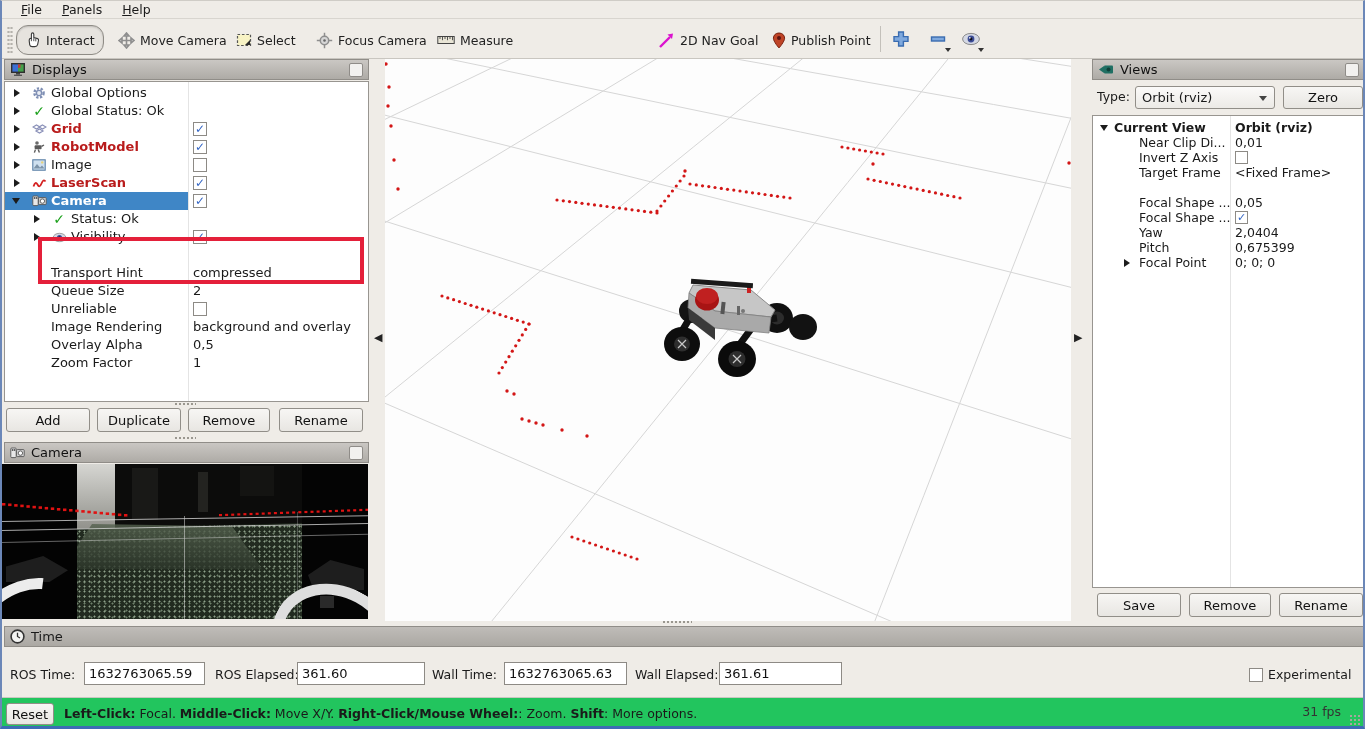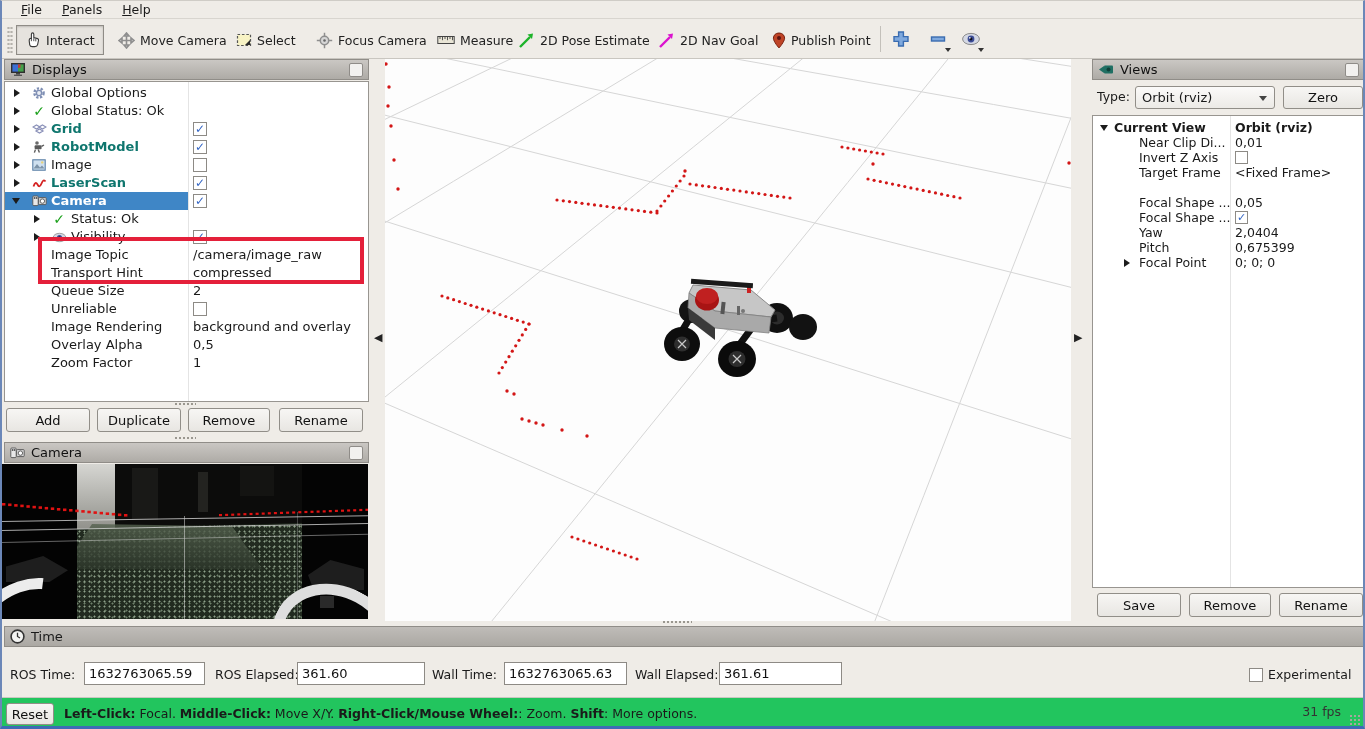--- a/index.html
+++ b/index.html
@@ -15,21 +15,21 @@
   
   .menubar{position:absolute;left:0;top:0;width:100%;height:18px;background:#efece7;
     border-bottom:1px solid #d8d5cf;display:flex;align-items:center;gap:2px;padding-left:10px;font-size:12.5px;}
   .menu-item{padding:1px 9px;cursor:default;}
   .menu-item .u{text-decoration:underline;}
   .toolbar{position:absolute;left:0;top:19px;width:100%;height:39px;background:#efece7;
     border-bottom:1px solid #c9c6c0;}
   .tb-handle{position:absolute;left:5px;top:6px;width:6px;height:28px;
     background-image:radial-gradient(circle,#b5b2ac 1px,transparent 1.3px);background-size:3px 4px;}
   .tool-btn{position:absolute;top:5px;height:30px;display:flex;align-items:center;gap:5px;
-    padding:0 8px;font-size:12.5px;color:#222;border-radius:0;cursor:default;}
+    padding:0 8px;font-size:12.5px;color:#222;border-radius:12px;cursor:default;}
   .tool-btn.pressed{background:#e6e3de;border:1px solid #8f8c86;box-shadow:inset 0 1px 2px rgba(0,0,0,.18);}
   .tb-sep{position:absolute;left:878px;top:6px;width:1px;height:26px;background:#c3c0ba;}
   .tb-mini{position:absolute;top:8px;width:26px;height:22px;display:flex;align-items:center;justify-content:center;}
   .caret{position:absolute;right:0;bottom:-2px;width:0;height:0;border-left:3px solid transparent;border-right:3px solid transparent;border-top:4px solid #333;}
   
   .panel-header{position:absolute;height:21px;background:linear-gradient(#cac7c3,#aeaba6);
     border:1px solid #908d88;display:flex;align-items:center;gap:6px;padding:0 5px;font-size:13px;color:#111;}
   .float-box{position:absolute;right:5px;top:3px;width:14px;height:14px;background:#f2f1ef;border:1px solid #8f8c88;border-radius:2px;}
   .btn{position:absolute;height:24px;background:linear-gradient(#f7f6f4,#e8e6e2);
     border:1px solid #918e88;border-radius:3px;font-size:13px;color:#111;
@@ -39,21 +39,21 @@
   .dtree{position:absolute;left:2px;top:80px;width:365px;height:321px;background:#fff;border:1px solid #989590;overflow:hidden;}
   .dcol-sep{position:absolute;left:183px;top:0;width:1px;height:100%;background:#e4e4e4;}
   .drow{position:absolute;left:0;width:100%;height:18px;font-size:13px;}
   .drow .exp{position:absolute;top:5px;}
   .exp-r{width:0;height:0;border-left:6px solid #1c1c1c;border-top:4px solid transparent;border-bottom:4px solid transparent;}
   .exp-d{width:0;height:0;border-top:6px solid #1c1c1c;border-left:4px solid transparent;border-right:4px solid transparent;margin-top:1px;}
   .ticon{position:absolute;top:1px;width:16px;height:16px;display:flex;align-items:center;justify-content:center;}
   .glyph-check{color:#1da11d;font-weight:bold;font-size:14px;}
   .dlabel{position:absolute;top:1px;white-space:nowrap;}
   .dvalue{position:absolute;left:188px;top:1px;white-space:nowrap;}
-  .name-blue{color:#0f766e;font-weight:bold;}
+  .name-blue{color:#b91c1c;font-weight:bold;}
   .selbg{position:absolute;left:0;top:0;width:183px;height:18px;background:#3f86c6;}
   .sel-label{color:#fff;font-weight:bold;}
   .cb{position:absolute;left:188px;top:2px;width:14px;height:14px;background:#fff;border:1px solid #8d8a85;
     font-size:12px;line-height:12px;text-align:center;color:#3566c4;font-weight:bold;}
   .cb.checked::after{content:"✓";}
   .annotation-box{position:absolute;left:36px;top:236px;width:326px;height:47px;border:4px solid #e4203a;z-index:6;}
   .dots-h{position:absolute;width:22px;height:4px;background-image:radial-gradient(circle,#9a978f 1px,transparent 1.2px);background-size:4px 4px;}
   
   .camfeed{position:absolute;left:0px;top:463px;width:366px;height:155px;background:#050505;overflow:hidden;}
   .cf-corridor{position:absolute;left:112px;top:0;width:190px;height:68px;background:#0c0c0b;}
@@ -171,29 +171,20 @@
     <div class="tool-btn" style="left:427px;">
       <span>
           <svg width="18" height="12" viewBox="0 0 18 12">
             <rect x="0.8" y="2.5" width="16.4" height="7" fill="#e9e5d6" stroke="#444" stroke-width="1"></rect>
             <path d="M3 2.5 V5 M5.5 2.5 V6.2 M8 2.5 V5 M10.5 2.5 V6.2 M13 2.5 V5 M15.5 2.5 V6.2" stroke="#444" stroke-width="0.9"></path>
           </svg>
         </span>
       <span>Measure</span>
     </div>
 
-    <div class="tool-btn" style="left:508px;">
-      <span>
-          <svg width="17" height="17" viewBox="0 0 17 17">
-            <path d="M2 15 L12 5" stroke="#1db32a" stroke-width="2.4"></path>
-            <path d="M9.5 2.5 L15 1.5 L14 7 Z" fill="#1db32a"></path>
-          </svg>
-        </span>
-      <span>2D Pose Estimate</span>
-    </div>
 
     <div class="tool-btn" style="left:648px;justify-content:center;">
       <span>
           <svg width="17" height="17" viewBox="0 0 17 17">
             <path d="M2 15 L12 5" stroke="#db13ce" stroke-width="2.4"></path>
             <path d="M9.5 2.5 L15 1.5 L14 7 Z" fill="#db13ce"></path>
           </svg>
         </span>
       <span>2D Nav Goal</span>
     </div>
@@ -353,24 +344,20 @@
           <svg width="15" height="11" viewBox="0 0 20 14">
             <ellipse cx="10" cy="7" rx="8.4" ry="5.6" fill="#d4d8e4" stroke="#8a8a8a" stroke-width="1"></ellipse>
             <circle cx="10" cy="7" r="3.4" fill="#3c4c96"></circle>
             <circle cx="10" cy="7" r="1.4" fill="#10101c"></circle>
           </svg>
         </span>
       <span class="dlabel" style="left:66px;">Visibility</span>
       <span class="cb checked"></span>
     </div>
 
-    <div class="drow" style="top:164px;">
-      <span class="dlabel" style="left:46px;">Image Topic</span>
-      <span class="dvalue">/camera/image_raw</span>
-    </div>
     <div class="drow" style="top:182px;">
       <span class="dlabel" style="left:46px;">Transport Hint</span>
       <span class="dvalue">compressed</span>
     </div>
     <div class="drow" style="top:200px;">
       <span class="dlabel" style="left:46px;">Queue Size</span>
       <span class="dvalue">2</span>
     </div>
     <div class="drow" style="top:218px;">
       <span class="dlabel" style="left:46px;">Unreliable</span>

